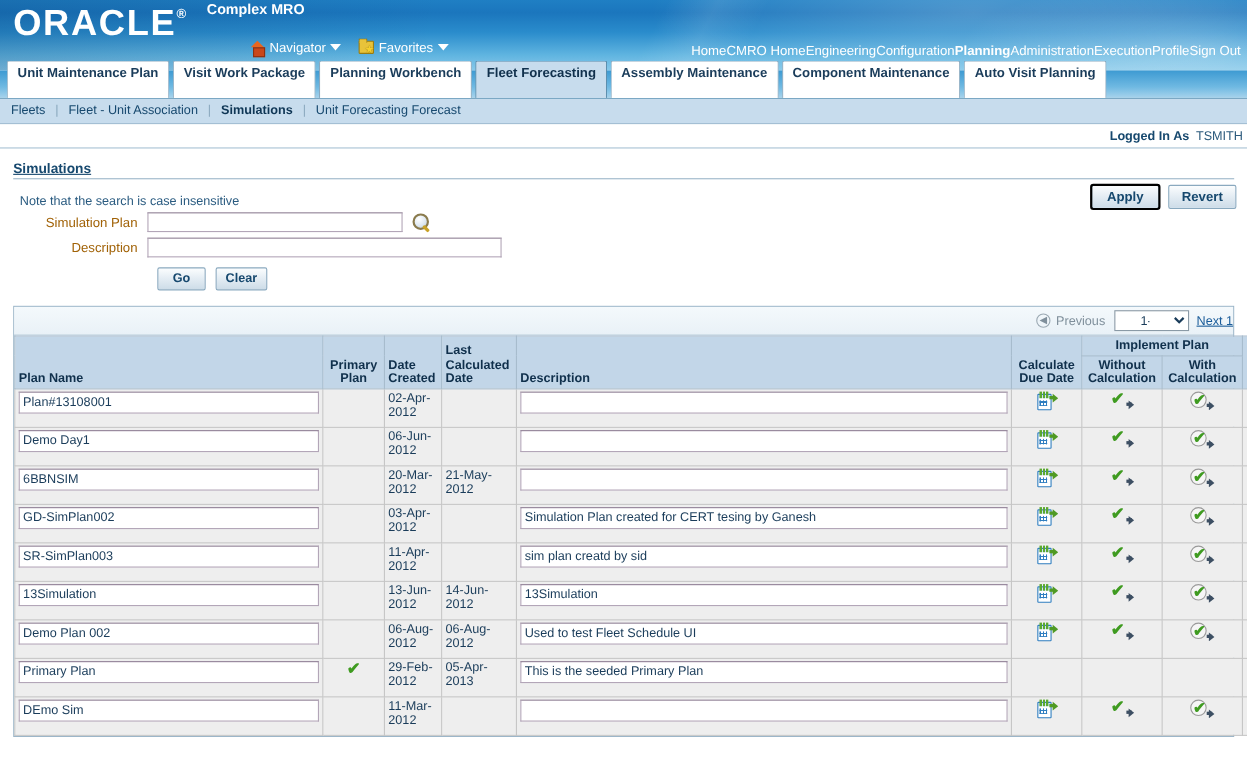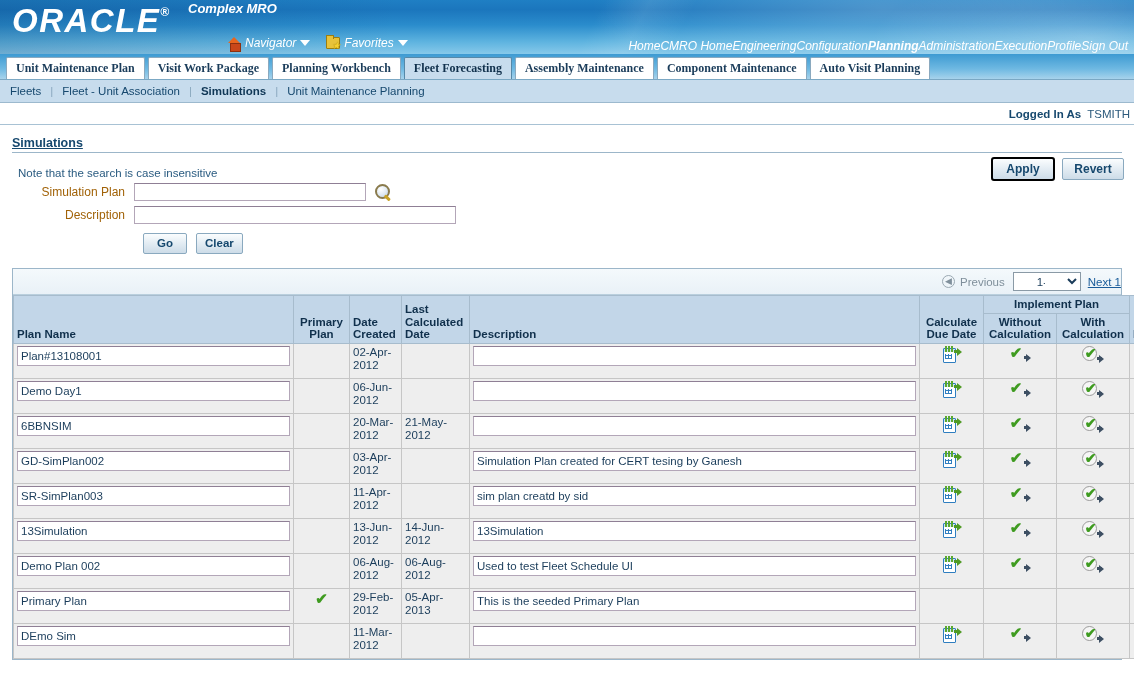--- a/index.html
+++ b/index.html
@@ -10,24 +10,23 @@
     overflow: hidden;
     background: #ffffff;
     font-family: "Liberation Sans", sans-serif;
     font-size: 11px;
     color: #1a3c5a;
   }
 
   
   .brand-bar {
     position: relative;
-    height: 54px;
+    height: 64px;
     background: linear-gradient(180deg, #1f7fc4 0%, #1b76bd 18%, #2a8ccc 46%, #5fb4e0 78%, #87c9ea 100%);
     overflow: hidden;
-    font-style: italic;
   }
   .brand-bar::before {
     content: "";
     position: absolute; left: 0; top: 0; right: 0; bottom: 0;
     background:
       radial-gradient(ellipse 420px 120px at 78% 18%, rgba(255,255,255,.22), rgba(255,255,255,0) 70%),
       radial-gradient(ellipse 300px 90px at 96% 70%, rgba(255,255,255,.28), rgba(255,255,255,0) 72%),
       linear-gradient(118deg, rgba(255,255,255,0) 52%, rgba(255,255,255,.10) 56%, rgba(255,255,255,0) 60%),
       linear-gradient(100deg, rgba(0,40,90,.18) 0%, rgba(0,40,90,0) 35%);
     pointer-events: none;
@@ -103,32 +102,31 @@
   
   .tabbar {
     position: relative;
     height: 26px;
     background: linear-gradient(180deg, #3d9ad2 0%, #6fb9e2 60%, #a7d3ec 100%);
     padding-left: 6px;
     display: flex; align-items: flex-end;
     border-bottom: 1px solid #7ba8c4;
   }
   .tab {
-    height: 22px; line-height: 21px;
+    height: 34px; line-height: 21px;
     padding: 0 9px;
     margin-right: 3px;
     font-size: 12px; font-weight: bold;
     color: #1a3c5a;
     background: #ffffff;
     border: 1px solid #8aa9bf;
     border-bottom: none;
     border-radius: 2px 2px 0 0;
     cursor: pointer;
     white-space: nowrap;
-    font-family: Liberation Serif, serif;
   }
   .tab.sel {
     background: #c7dced;
     border-color: #5588a8;
     color: #10304c;
   }
 
   
   .subnav {
     height: 23px;
@@ -438,21 +436,21 @@
   <div class="tab">Auto Visit Planning</div>
 </div>
 
 <div class="subnav">
   <a>Fleets</a>
   <span class="sep">|</span>
   <a>Fleet - Unit Association</a>
   <span class="sep">|</span>
   <a class="cur">Simulations</a>
   <span class="sep">|</span>
-  <a>Unit Maintenance Planning</a>
+  <a>Unit Forecasting Forecast</a>
 </div>
 
 <div class="loginstrip">
   <span class="lbl">Logged In As</span>
   <span class="val">TSMITH</span>
 </div>
 
 <div class="page">
 
   <div class="pagehdr">

